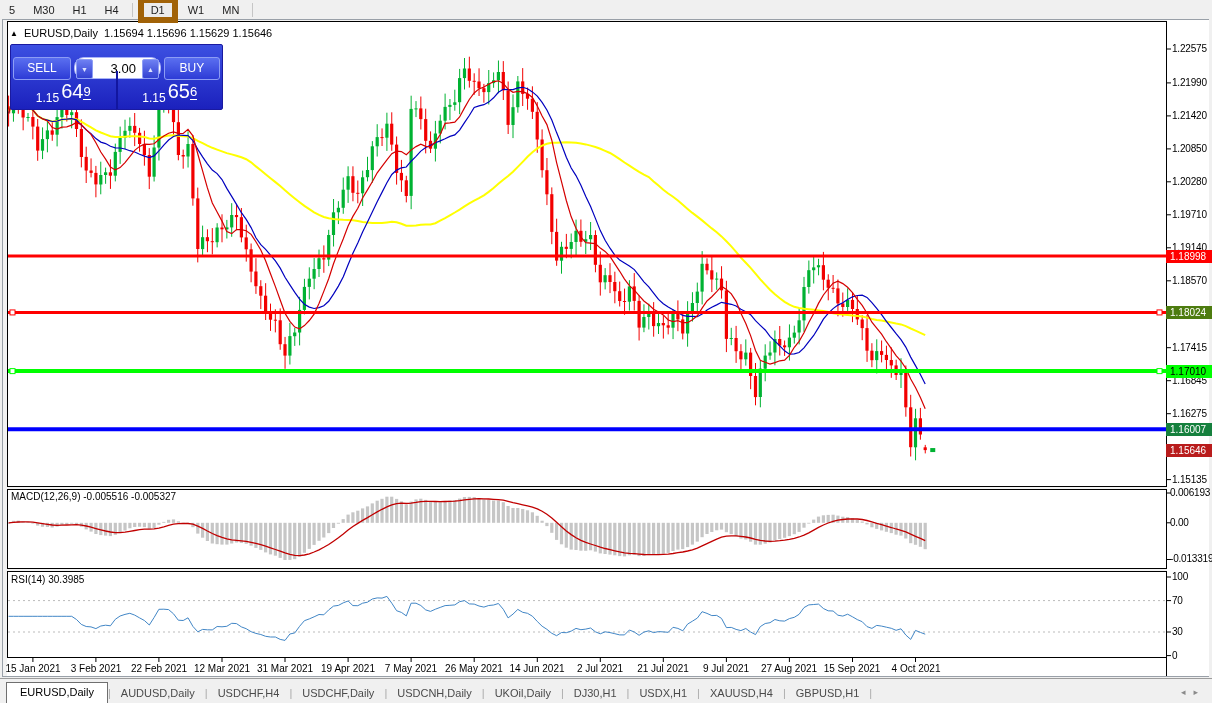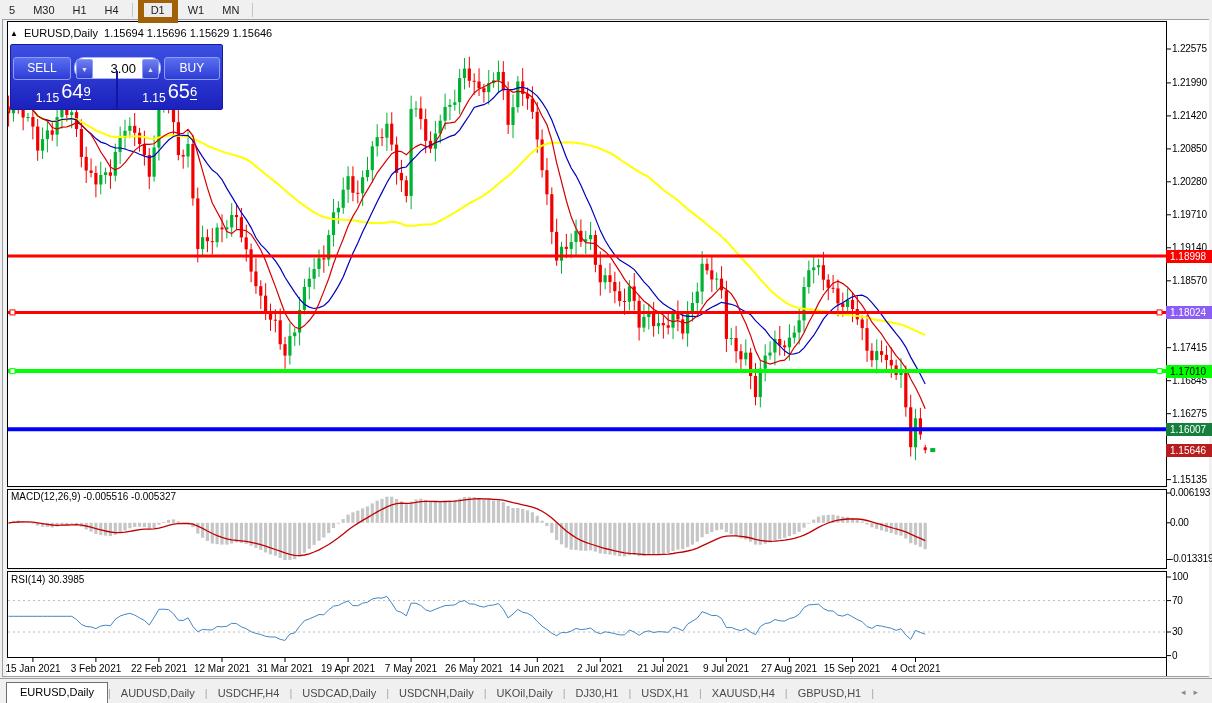--- a/index.html
+++ b/index.html
@@ -766,21 +766,21 @@
     <div class="px-lbl" style="top:408px">1.16275</div>
     <div class="px-lbl" style="top:474px">1.15135</div>
     <div class="px-lbl" style="left:1170px;top:487px">0.006193</div>
     <div class="px-lbl" style="left:1170px;top:517px">0.00</div>
     <div class="px-lbl" style="left:1170px;top:553px">-0.013319</div>
     <div class="px-lbl" style="top:571px">100</div>
     <div class="px-lbl" style="top:595px">70</div>
     <div class="px-lbl" style="top:626px">30</div>
     <div class="px-lbl" style="top:650px">0</div>
     <div class="line-lbl" style="top:250px;background:#FF0000;color:#FFFFFF">1.18998</div>
-    <div class="line-lbl" style="top:306px;background:#8b5cf6;color:#FFFFFF">1.18024</div>
+    <div class="line-lbl" style="top:306px;background:#4d7c0f;color:#FFFFFF">1.18024</div>
     <div class="line-lbl" style="top:365px;background:#00FF00;color:#000000">1.17010</div>
     <div class="line-lbl" style="top:423px;background:#15803d;color:#FFFFFF">1.16007</div>
     <div class="line-lbl" style="top:444px;background:#b91c1c;color:#FFFFFF">1.15646</div>
     <div class="date-lbl" style="left:33px">15 Jan 2021</div>
     <div class="date-lbl" style="left:96px">3 Feb 2021</div>
     <div class="date-lbl" style="left:159px">22 Feb 2021</div>
     <div class="date-lbl" style="left:222px">12 Mar 2021</div>
     <div class="date-lbl" style="left:285px">31 Mar 2021</div>
     <div class="date-lbl" style="left:348px">19 Apr 2021</div>
     <div class="date-lbl" style="left:411px">7 May 2021</div>
@@ -794,21 +794,21 @@
     <div class="date-lbl" style="left:916px">4 Oct 2021</div>
   </div>
 
 <div id="tabbar">
     <div class="tab active">EURUSD,Daily</div>
     <div class="tab-sep">|</div>
     <div class="tab">AUDUSD,Daily</div>
     <div class="tab-sep">|</div>
     <div class="tab">USDCHF,H4</div>
     <div class="tab-sep">|</div>
-    <div class="tab">USDCAD,Daily</div>
+    <div class="tab">USDCHF,Daily</div>
     <div class="tab-sep">|</div>
     <div class="tab">USDCNH,Daily</div>
     <div class="tab-sep">|</div>
     <div class="tab">UKOil,Daily</div>
     <div class="tab-sep">|</div>
     <div class="tab">DJ30,H1</div>
     <div class="tab-sep">|</div>
     <div class="tab">USDX,H1</div>
     <div class="tab-sep">|</div>
     <div class="tab">XAUUSD,H4</div>

